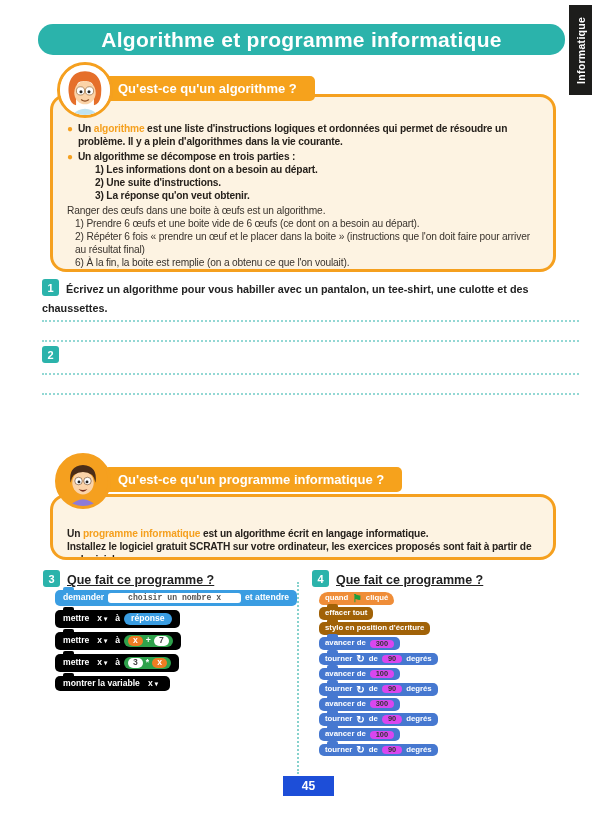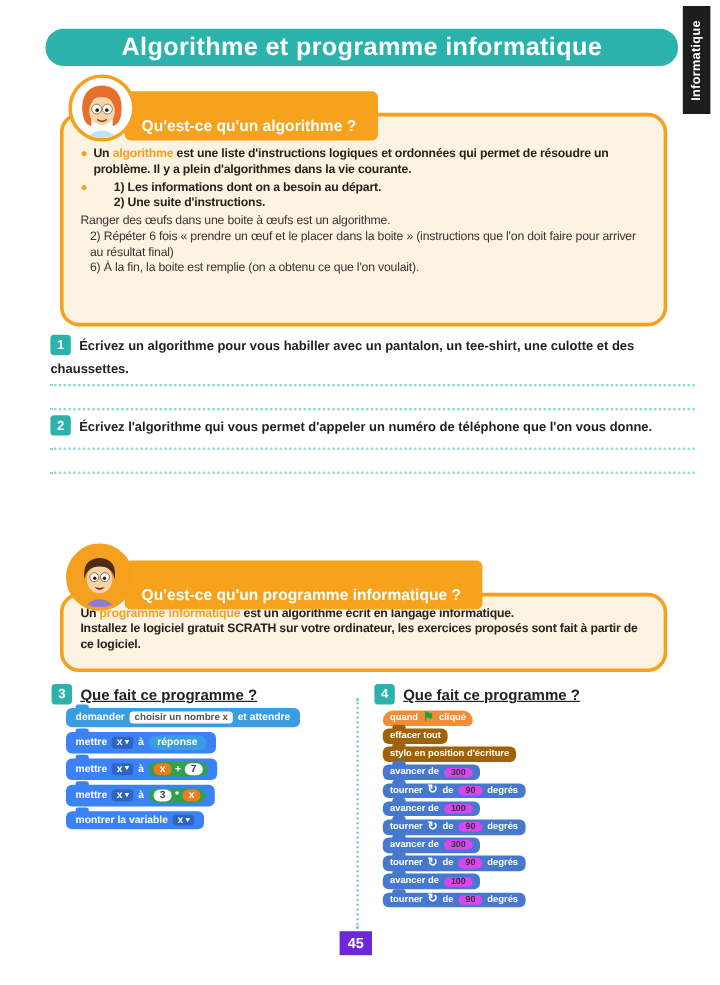--- a/index.html
+++ b/index.html
@@ -11,24 +11,24 @@
           color:#fff;font-weight:bold;font-size:21px;letter-spacing:.3px;z-index:2;}
 
   .side-tab{position:absolute;left:569px;top:5px;width:23px;height:90px;background:#1d1d1b;
             color:#fff;display:flex;align-items:center;justify-content:center;
             writing-mode:vertical-rl;transform:rotate(180deg);font-size:10.5px;
             font-weight:bold;letter-spacing:.3px;z-index:5;}
 
   .lesson-box{position:absolute;left:50px;width:506px;background:#fdf3e2;border:3px solid #f5a01f;
               border-radius:16px;box-sizing:border-box;overflow:hidden;}
   #lesson1{top:94px;height:178px;padding:25px 12px 0 14px;}
-  #lesson2{top:494px;height:66px;padding:8px 12px 0 14px;}
+  #lesson2{top:494px;height:66px;padding:30px 12px 0 14px;}
 
   .lesson-header{position:absolute;height:25px;background:#f6a21c;border-radius:5px;color:#fff;
-                 font-weight:bold;font-size:13px;line-height:25px;padding:16px 18px 0 14px;
+                 font-weight:bold;font-size:13px;line-height:25px;padding:0 18px 0 14px;
                  white-space:nowrap;z-index:4;}
   #header1{left:104px;top:76px;}
   #header2{left:104px;top:467px;}
 
   .avatar{position:absolute;width:56px;height:56px;border-radius:50%;border:3px solid #f5a01f;
           box-sizing:border-box;overflow:hidden;background:#fff;z-index:5;}
   #avatar1{left:57px;top:62px;}
   #avatar2{left:55px;top:453px;background:#f5a01f;}
   .avatar svg{display:block;}
 
@@ -58,65 +58,68 @@
   #blocks3{left:55px;top:590px;}
   #blocks4{left:319px;top:592px;}
   .sblock{position:relative;display:flex;width:fit-content;align-items:center;gap:4px;color:#fff;
           font-weight:bold;border-radius:5px;line-height:1.15;}
   #blocks3 .sblock{font-size:8.6px;padding:3px 8px;margin-bottom:4px;}
   #blocks4 .sblock{font-size:7.8px;padding:2px 6px;margin-bottom:2.6px;line-height:1.1;}
   .sblock::before{content:"";position:absolute;top:-3px;left:8px;width:11px;height:5px;
                   background:inherit;border-radius:2px;}
   .sblock.hat{border-radius:10px 10px 5px 5px;padding-top:4px;}
   .sblock.hat::before{display:none;}
-  .sensing{background:#3a9de2}.variables{background:#3b82f6}.events{background:#ef8d38}
+  .sensing{background:#3a9de2}.variables{background:#000000}.events{background:#ef8d38}
   .pen{background:#a16207}.motion{background:#4678d0}
-  .sfield{background:#fff;color:#555;border-radius:3px;padding:0 4px;font-size:.95em;}
+  .sfield{background:#fff;color:#555;border-radius:3px;padding:0 20px;font-size:.95em;font-family:Liberation Mono, monospace;}
   .snum{background:#d946ef;color:#333;border-radius:8px;padding:0 6px;font-size:.95em;}
   .sdrop{background:rgba(0,0,0,.22);border-radius:3px;padding:0 4px;display:inline-flex;
          align-items:center;gap:2px;}
   .sdrop::after{content:"▾";font-size:.75em;}
   .srep{background:#3a9de2;border-radius:9px;padding:1px 7px;}
   .sop{background:#2fa24c;border-radius:10px;padding:1px 4px;display:inline-flex;
        align-items:center;gap:3px;}
   .sopvar{background:#ef7c23;border-radius:8px;padding:0 5px;}
   .soplit{background:#fff;color:#444;border-radius:8px;padding:0 5px;}
   .sflag{color:#1e9e3e;font-size:1.35em;line-height:.8;}
   .sturn{font-size:1.3em;line-height:.7;}
 
-  .page-num{position:absolute;left:283px;top:776px;width:27px;height:20px;background:#6d28d9;
+  .page-num{position:absolute;left:283px;top:776px;width:51px;height:20px;background:#1d4ed8;
             color:#fff;font-size:12px;font-weight:bold;display:flex;align-items:center;
             justify-content:center;}
 </style>
 </head>
 <body>
 
 <div class="page">
 
   <div class="banner">Algorithme et programme informatique</div>
   <div class="side-tab">Informatique</div>
 
   <div class="lesson-box" id="lesson1">
     <div class="ltext">
       <div class="bullet-row">
         <span class="bullet-dot">●</span>
         <div><span>Un </span><span class="hl">algorithme</span><span> est une liste d'instructions logiques et ordonnées qui permet de résoudre un problème. Il y a plein d'algorithmes dans la vie courante.</span></div>
       </div>
       <div class="bullet-row">
         <span class="bullet-dot">●</span>
         <div>
+          <div>Un algorithme se décompose en trois parties :</div>
           <div class="sublist">
               <div>1) Les informations dont on a besoin au départ.</div>
               <div>2) Une suite d'instructions.</div>
+              <div>3) La réponse qu'on veut obtenir.</div>
             </div>
         </div>
       </div>
       <div class="example">
         <div>Ranger des œufs dans une boite à œufs est un algorithme.</div>
         <div class="sublist">
+            <div>1) Prendre 6 œufs et une boite vide de 6 œufs (ce dont on a besoin au départ).</div>
             <div>2) Répéter 6 fois « prendre un œuf et le placer dans la boite » (instructions que l'on doit faire pour arriver au résultat final)</div>
             <div>6) À la fin, la boite est remplie (on a obtenu ce que l'on voulait).</div>
           </div>
       </div>
     </div>
   </div>
   <div class="lesson-header" id="header1">Qu'est-ce qu'un algorithme ?</div>
   <div class="avatar" id="avatar1">
     <svg width="50" height="50" viewBox="0 0 56 56">
       <circle cx="28" cy="28" r="28" fill="#fff"></circle>
@@ -134,21 +137,20 @@
 
   <div class="ex-head" id="ex1">
     <span class="exnum">1</span>
     <span class="ex-text">Écrivez un algorithme pour vous habiller avec un pantalon, un tee-shirt, une culotte et des chaussettes.</span>
   </div>
   <div class="dotline" id="l1a"></div>
   <div class="dotline" id="l1b"></div>
 
   <div class="ex-head" id="ex2">
     <span class="exnum">2</span>
-    <span class="ex-text">Écrivez l'algorithme qui vous permet d'appeler un numéro de téléphone que l'on vous donne.</span>
   </div>
   <div class="dotline" id="l2a"></div>
   <div class="dotline" id="l2b"></div>
 
   <div class="lesson-box" id="lesson2">
     <div class="ltext">
       <div><span>Un </span><span class="hl">programme informatique</span><span> est un algorithme écrit en langage informatique.</span></div>
       <div>Installez le logiciel gratuit SCRATH sur votre ordinateur, les exercices proposés sont fait à partir de ce logiciel.</div>
     </div>
   </div>

